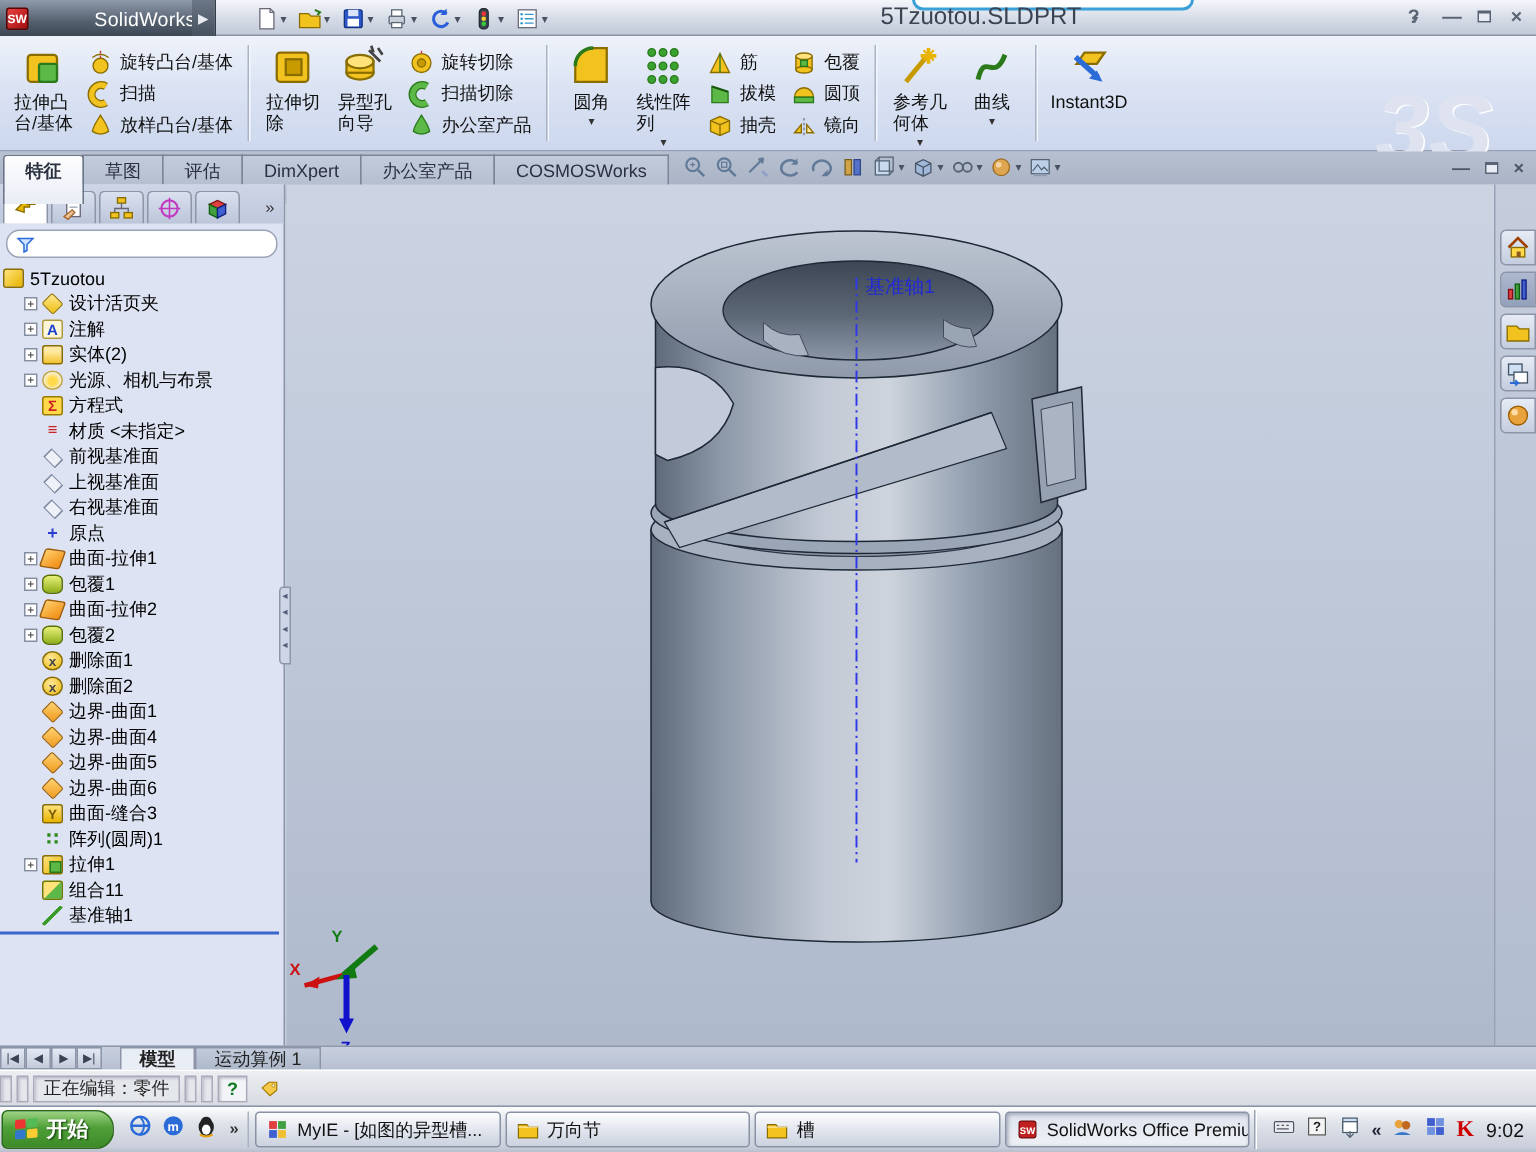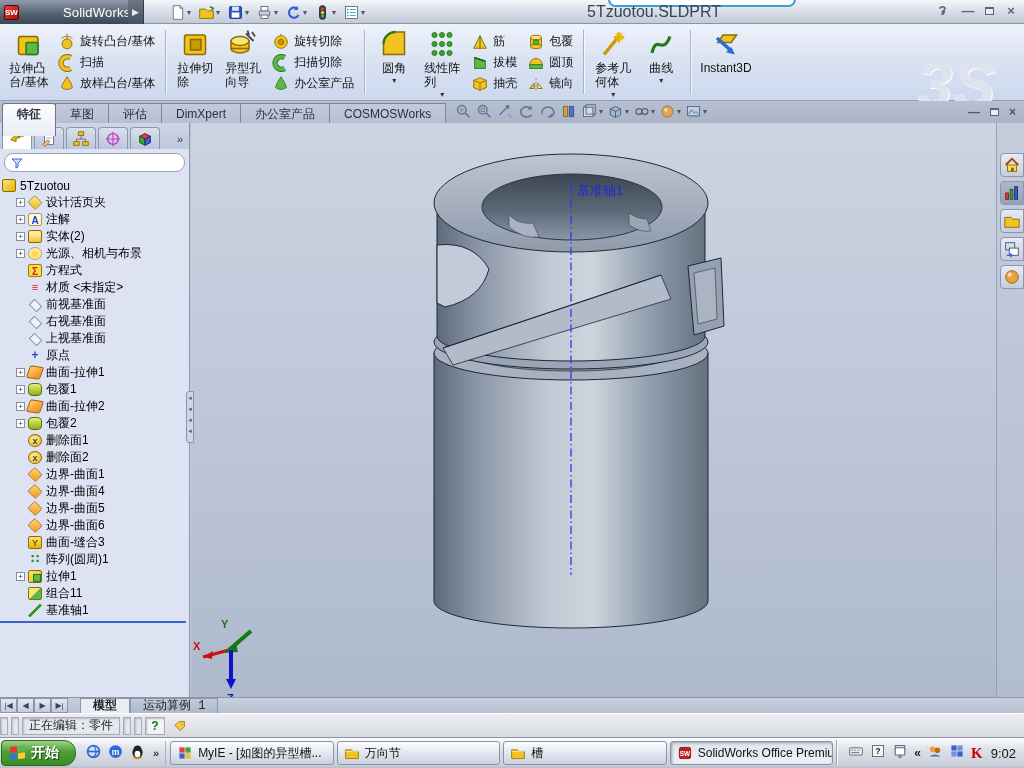--- a/index.html
+++ b/index.html
@@ -90,21 +90,21 @@
     background:linear-gradient(180deg,#ccd4e2,#bcc6d7 55%,#aeb9cc);}
   #vp-svg{position:absolute;left:0;top:0;}
   
   #taskpane{position:absolute;right:0;top:0;width:28px;height:574px;background:linear-gradient(180deg,#c5cddc,#b2bdd0);border-left:1px solid #97a1b4;}
   .tp-btn{width:24px;height:24px;margin:4px 0 4px 2px;border:1px solid #8d96a8;border-radius:4px 0 0 4px;background:linear-gradient(180deg,#e6ebf5,#c4cdde);display:flex;align-items:center;justify-content:center;}
   .tp-btn.active{background:linear-gradient(180deg,#aeb9cf,#93a0ba);}
   #tp-stack{position:absolute;top:26px;left:1px;}
   
   #bottombar{position:absolute;left:0;top:697px;width:1024px;height:16px;background:linear-gradient(180deg,#c8d0de,#b6c0d1);border-top:1px solid #8d96a8;display:flex;align-items:stretch;}
   .bnav{width:17px;border:1px solid #8d96a8;background:linear-gradient(180deg,#e4e9f3,#c2cbdb);font-size:8px;color:#3a4454;text-align:center;line-height:14px;}
-  .btab{padding:0 12px;font-size:12px;line-height:15px;color:#222;border:1px solid #8d96a8;border-bottom:none;background:linear-gradient(180deg,#c2cbdb,#adb8ca);font-family:Liberation Mono, monospace;}
+  .btab{padding:0 12px;font-size:12px;line-height:15px;color:#222;border:1px solid #8d96a8;border-bottom:none;background:linear-gradient(180deg,#c2cbdb,#adb8ca);}
   .btab.active{background:#e9edf5;font-weight:bold;}
   
   #statusbar{position:absolute;left:0;top:713px;width:1024px;height:24px;background:linear-gradient(180deg,#eceef2,#d8dbe2);border-top:1px solid #fff;display:flex;align-items:center;font-size:12px;color:#222;}
   #status-left{padding-left:6px;flex:1;}
   .st-cell{height:18px;border:1px solid #aab;border-style:solid;box-shadow:inset 1px 1px 2px #b8bcc6;margin-right:3px;display:flex;align-items:center;padding:0 6px;background:#e4e7ec;text-align:right;}
   .st-thin{width:8px;padding:0;}
   #st-help{width:20px;justify-content:center;color:#0a7a1c;font-weight:bold;background:#f2f4f8;}
   #st-tag{width:24px;justify-content:center;border:none;box-shadow:none;background:transparent;}
   
   #taskbar{position:absolute;left:0;top:737px;width:1024px;height:31px;
@@ -582,27 +582,27 @@
           <div class="trow">
             <span class="indent"></span>
             <span class="noexp"></span>
             <span class="ti ti-plane"></span>
             <span class="lbl">前视基准面</span>
           </div>
           <div class="trow">
             <span class="indent"></span>
             <span class="noexp"></span>
             <span class="ti ti-plane"></span>
+            <span class="lbl">上视基准面</span>
+          </div>
+          <div class="trow">
+            <span class="indent"></span>
+            <span class="noexp"></span>
+            <span class="ti ti-plane"></span>
             <span class="lbl">右视基准面</span>
-          </div>
-          <div class="trow">
-            <span class="indent"></span>
-            <span class="noexp"></span>
-            <span class="ti ti-plane"></span>
-            <span class="lbl">上视基准面</span>
           </div>
           <div class="trow">
             <span class="indent"></span>
             <span class="noexp"></span>
             <span class="ti ti-origin">+</span>
             <span class="lbl">原点</span>
           </div>
           <div class="trow">
             <span class="indent"></span>
             <span class="exp">+</span>

